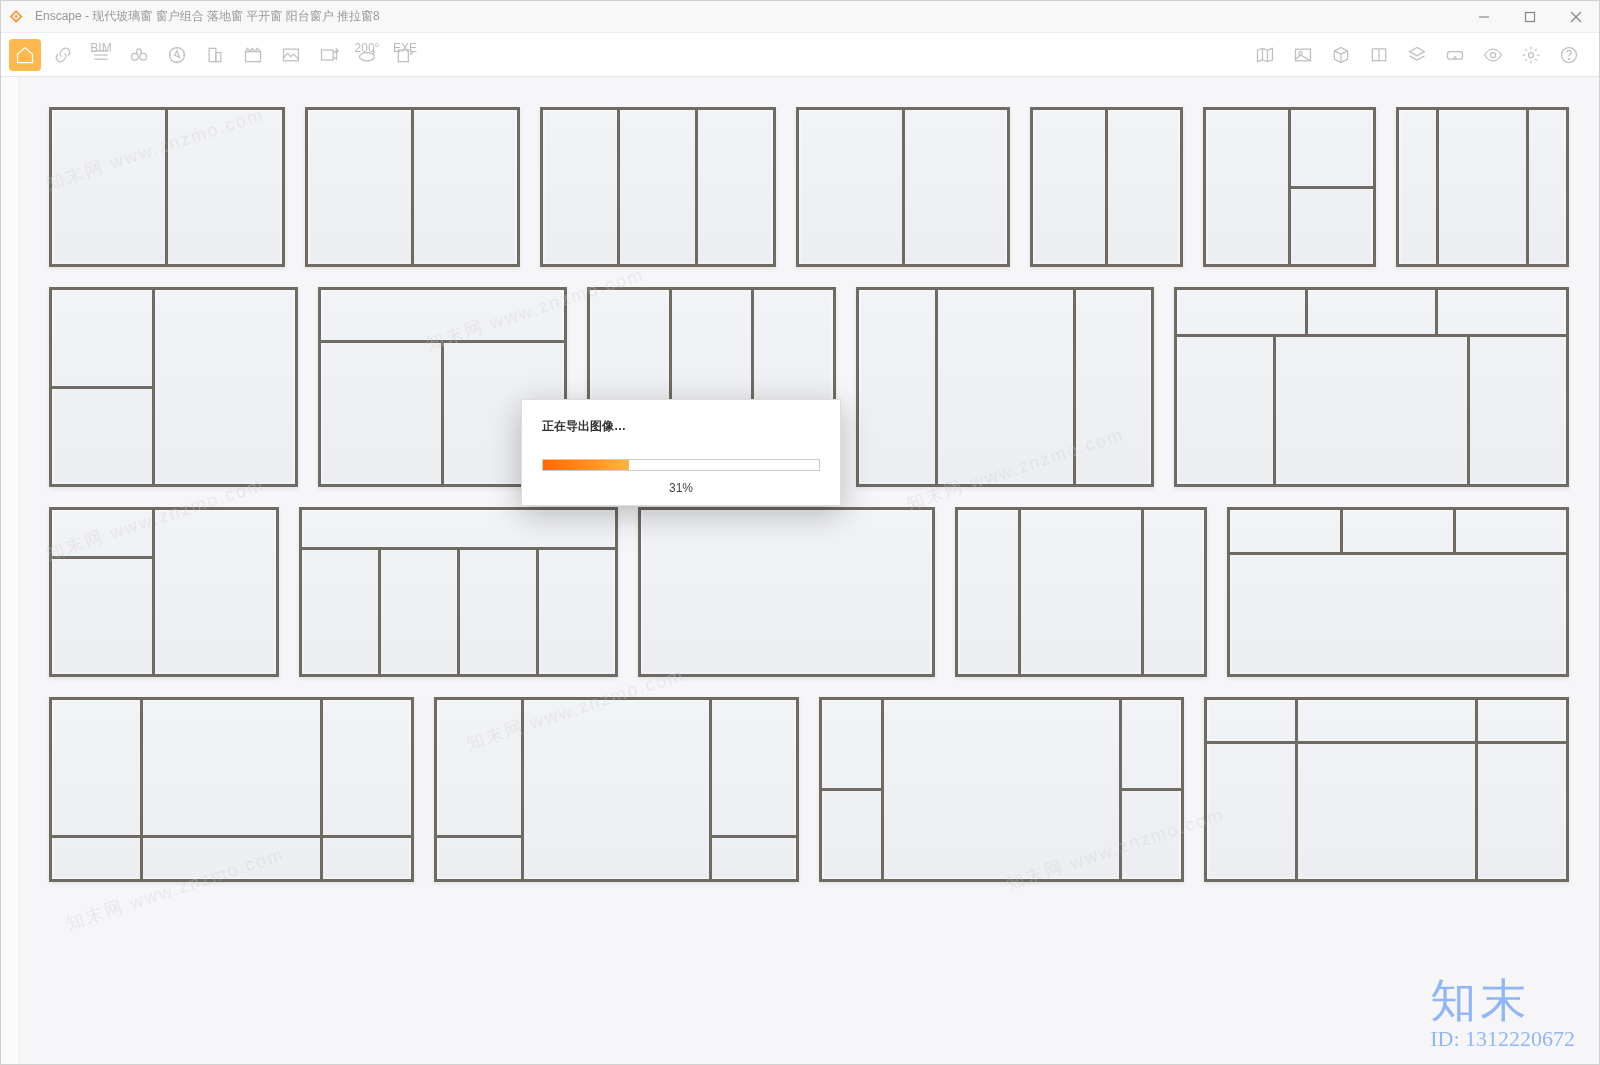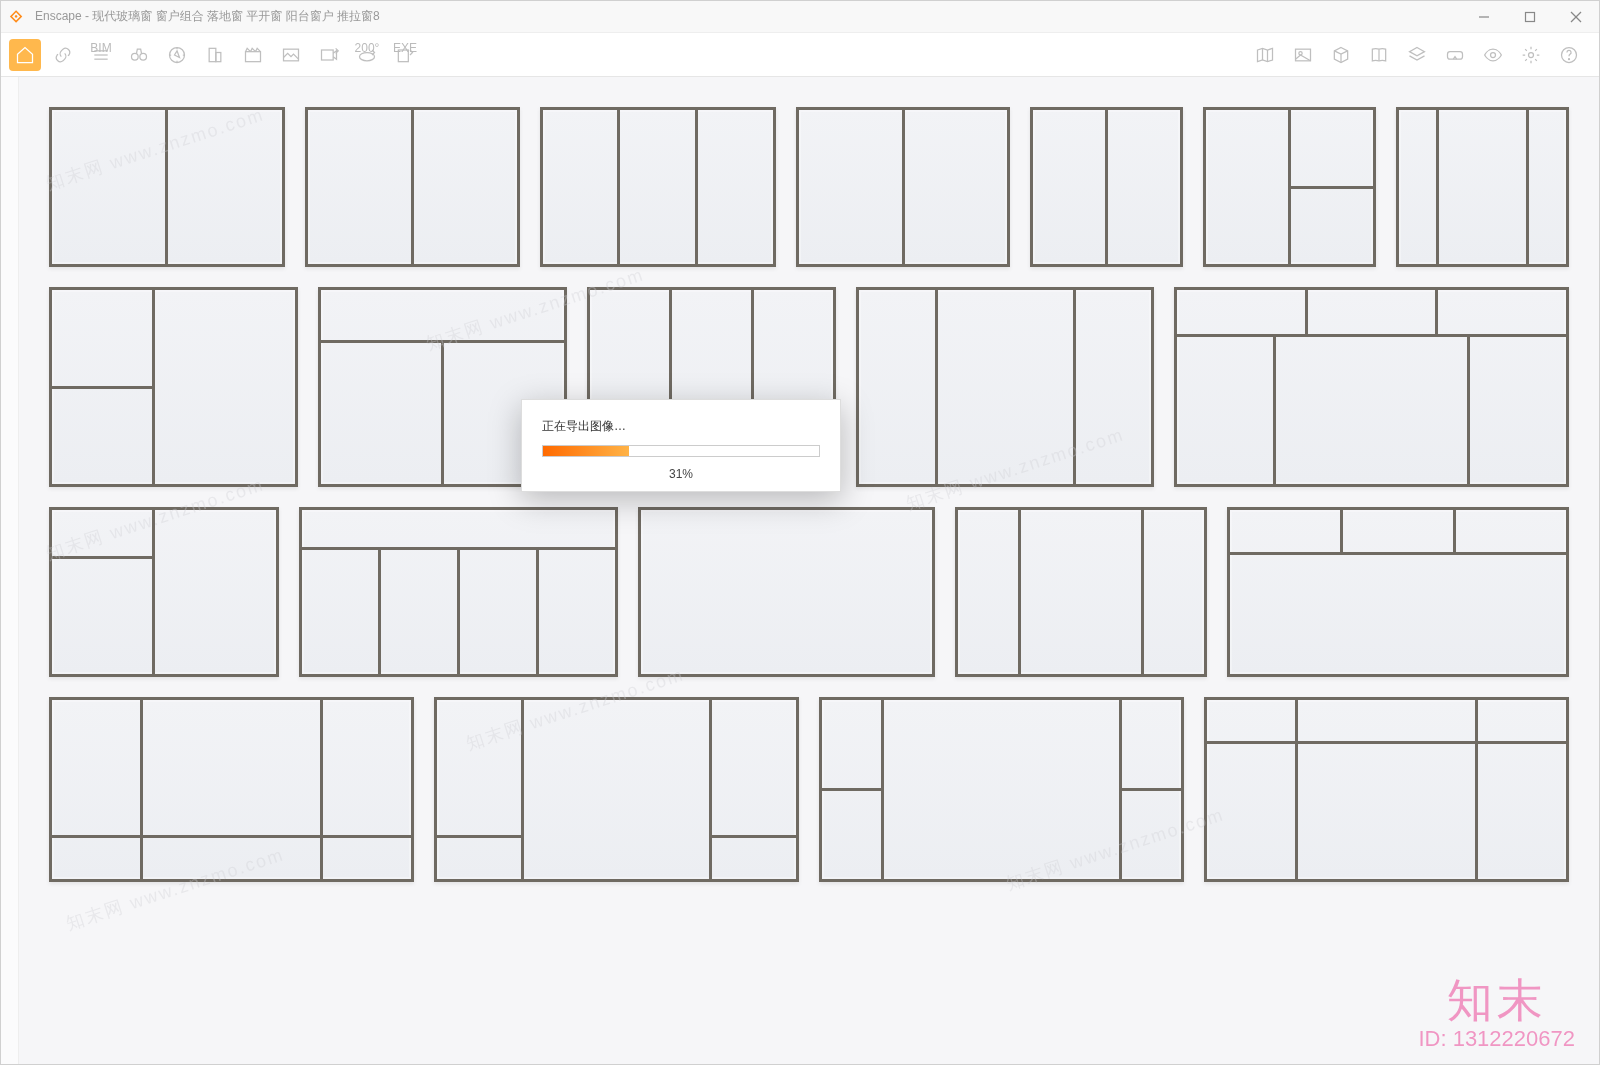--- a/index.html
+++ b/index.html
@@ -32,28 +32,28 @@
   .pane { flex: 1; }
   .col { display: flex; flex-direction: column; flex: 1; }
   .rowf { display: flex; flex-direction: row; flex: 1; }
   
   .r1 { height: 160px; }
   .r2 { height: 200px; }
   .r3 { height: 170px; }
   .r4 { height: 185px; }
   
   .modal { position: absolute; left: 520px; top: 398px; width: 320px; background: #fff; border: 1px solid #ddd; box-shadow: 0 8px 30px rgba(0,0,0,.25); padding: 18px 20px 10px 20px; font-size: 12px; color: #333; }
-  .modal .mtitle { font-weight: normal; margin-bottom: 10px; }
+  .modal .mtitle { font-weight: bold; margin-bottom: 24px; }
   .pbar { height: 12px; border: 1px solid #ccc; background: #fff; position: relative; overflow: hidden; }
   .pfill { height: 100%; background: linear-gradient(90deg,#ff6a00,#ffb347); }
   .pct { text-align: center; margin-top: 10px; font-size: 12px; color: #444; }
   .modal .actions { text-align: right; margin-top: 18px; }
   .modal .cancel { display: inline-block; padding: 4px 8px; font-size: 12px; color: #333; }
   
-  .wm-br { position: absolute; right: 24px; bottom: 12px; text-align: center; color: #ec4899; opacity: .55; font-family: Liberation Sans, sans-serif; }
+  .wm-br { position: absolute; right: 24px; bottom: 12px; text-align: left; color: #3b82f6; opacity: .55; font-family: Liberation Serif, serif; }
   .wm-br .big { font-size: 46px; letter-spacing: 4px; font-weight: 300; }
   .wm-br .small { font-size: 22px; margin-top: -6px; }
   .wm-diag { position: absolute; color: #cfcfd4; font-size: 18px; letter-spacing: 2px; opacity: .35; transform: rotate(-18deg); pointer-events: none; white-space: nowrap; }
 </style>
 </head>
 <body>
 
 <div class="outer">
 
   <div class="titlebar">

